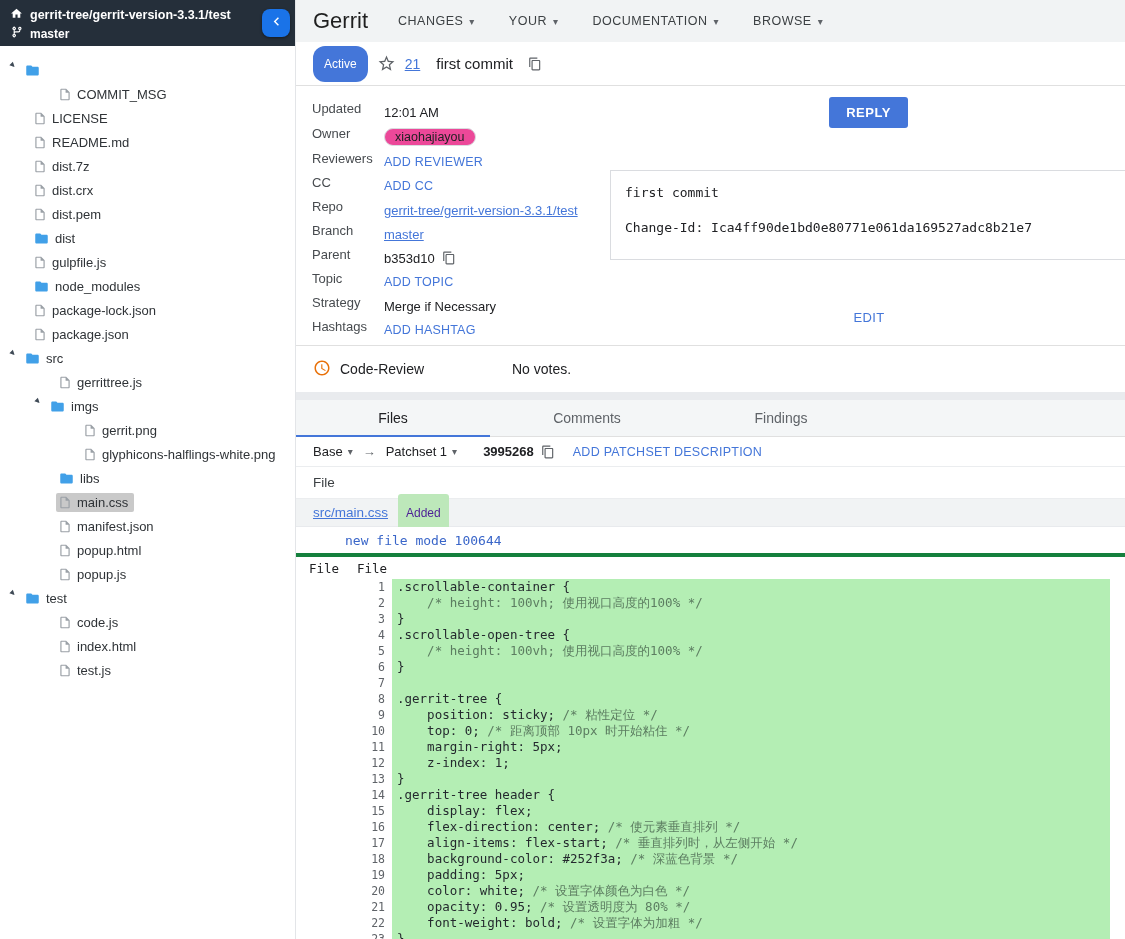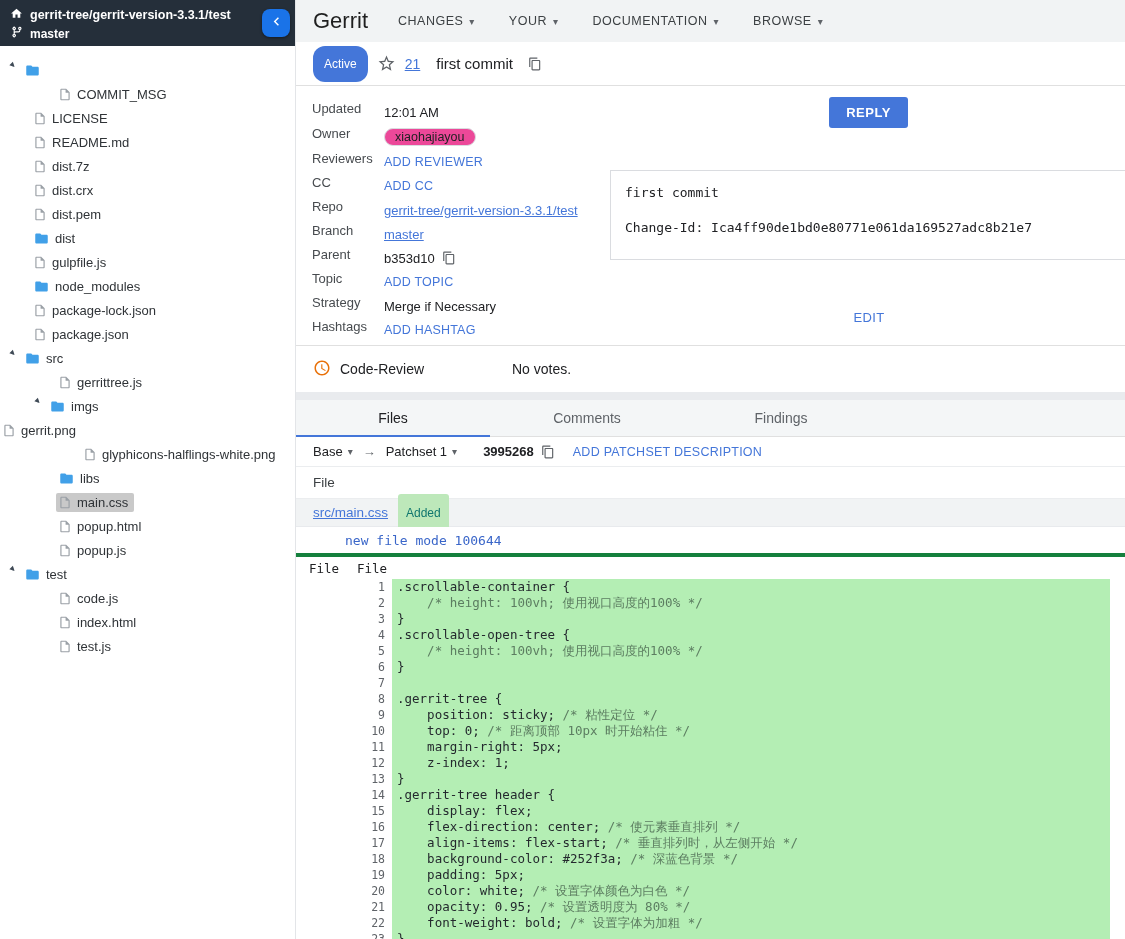--- a/index.html
+++ b/index.html
@@ -61,21 +61,21 @@
   .patchset-bar { height:30px; flex:none; display:flex; align-items:center; padding:0 17px; font-size:13px; background:#fff; border-bottom:1px solid #ebedef; color:#202124; }
   .ps-select { display:inline-flex; align-items:center; gap:5px; cursor:pointer; }
   .ps-arrow { margin:0 10px; color:#5f6368; }
   .ps-rev { margin-left:26px; font-weight:bold; }
   .patchset-bar .copy-ic { margin-left:7px; }
   .ps-adddesc { margin-left:18px; color:#4476d9; font-size:12.5px; letter-spacing:.25px; cursor:pointer; text-decoration:none; }
 
   .filelist-header { height:32px; flex:none; display:flex; align-items:center; padding:0 17px; font-size:13.5px; color:#3c4043; background:#fff; border-bottom:1px solid #ebedef; }
   .file-row { height:28px; flex:none; display:flex; align-items:center; gap:10px; padding:0 17px; background:#f1f3f4; border-bottom:1px solid #e8eaed; }
   .file-link { color:#4476d9; text-decoration:underline; font-size:13.5px; cursor:pointer; }
-  .chip-added { background:#bde8ba; color:#0f766e; font-size:12px; padding:12px 8px; border-radius:3px; }
+  .chip-added { background:#bde8ba; color:#4c1d95; font-size:12px; padding:12px 8px; border-radius:3px; }
   .newfile-row { height:30px; flex:none; display:flex; align-items:center; padding-left:49px; background:#fff; border-bottom:4px solid #15803d; font-family:"DejaVu Sans Mono",monospace; font-size:13px; color:#3a66c9; }
 
   .diff { flex:1; background:#fff; overflow:hidden; font-family:"DejaVu Sans Mono",monospace; }
   .diff-head { height:22px; display:flex; align-items:center; font-size:12.5px; color:#202124; }
   .dh { width:48px; flex:none; padding-left:13px; }
   .dline { display:flex; height:16px; line-height:16px; font-size:12.5px; }
   .dnum { width:48px; flex:none; text-align:right; padding-right:7px; color:#5f6368; font-size:11.5px; cursor:pointer; }
   .dcontent { flex:1; background:#b4eeb4; margin-right:15px; padding-left:5px; white-space:pre; overflow:hidden; }
   .dcode { color:#24292e; }
   .dcomment { color:#5c7d61; }
@@ -251,21 +251,21 @@
           <span class="tw"></span>
           <span class="node">
             <span class="ticon">
               <svg width="17" height="15" viewBox="0 0 24 24" fill="#41a0e8">
                 <path d="M10 4H4c-1.1 0-2 .9-2 2v12c0 1.1.9 2 2 2h16c1.1 0 2-.9 2-2V8c0-1.1-.9-2-2-2h-8l-2-2z"></path>
               </svg>
             </span>
             <span class="tlabel">imgs</span>
           </span>
         </div>
-        <div class="tree-row" style="">
+        <div class="tree-row" style="padding-left:81px">
           <span class="node">
             <span class="ticon">
               <svg width="14" height="15" viewBox="0 0 24 24" fill="#9aa0a6">
                 <path d="M14 2H6c-1.1 0-2 .9-2 2v16c0 1.1.9 2 2 2h12c1.1 0 2-.9 2-2V8l-6-6zm4 18H6V4h7v5h5v11z"></path>
               </svg>
             </span>
             <span class="tlabel">gerrit.png</span>
           </span>
         </div>
         <div class="tree-row" style="padding-left:81px">
@@ -289,20 +289,30 @@
           </span>
         </div>
         <div class="tree-row" style="padding-left:56px">
           <span class="node sel">
             <span class="ticon">
               <svg width="14" height="15" viewBox="0 0 24 24" fill="#9aa0a6">
                 <path d="M14 2H6c-1.1 0-2 .9-2 2v16c0 1.1.9 2 2 2h12c1.1 0 2-.9 2-2V8l-6-6zm4 18H6V4h7v5h5v11z"></path>
               </svg>
             </span>
             <span class="tlabel">main.css</span>
+          </span>
+        </div>
+        <div class="tree-row" style="padding-left:56px">
+          <span class="node">
+            <span class="ticon">
+              <svg width="14" height="15" viewBox="0 0 24 24" fill="#9aa0a6">
+                <path d="M14 2H6c-1.1 0-2 .9-2 2v16c0 1.1.9 2 2 2h12c1.1 0 2-.9 2-2V8l-6-6zm4 18H6V4h7v5h5v11z"></path>
+              </svg>
+            </span>
+            <span class="tlabel">manifest.json</span>
           </span>
         </div>
         <div class="tree-row" style="padding-left:56px">
           <span class="node">
             <span class="ticon">
               <svg width="14" height="15" viewBox="0 0 24 24" fill="#9aa0a6">
                 <path d="M14 2H6c-1.1 0-2 .9-2 2v16c0 1.1.9 2 2 2h12c1.1 0 2-.9 2-2V8l-6-6zm4 18H6V4h7v5h5v11z"></path>
               </svg>
             </span>
             <span class="tlabel">popup.html</span>

